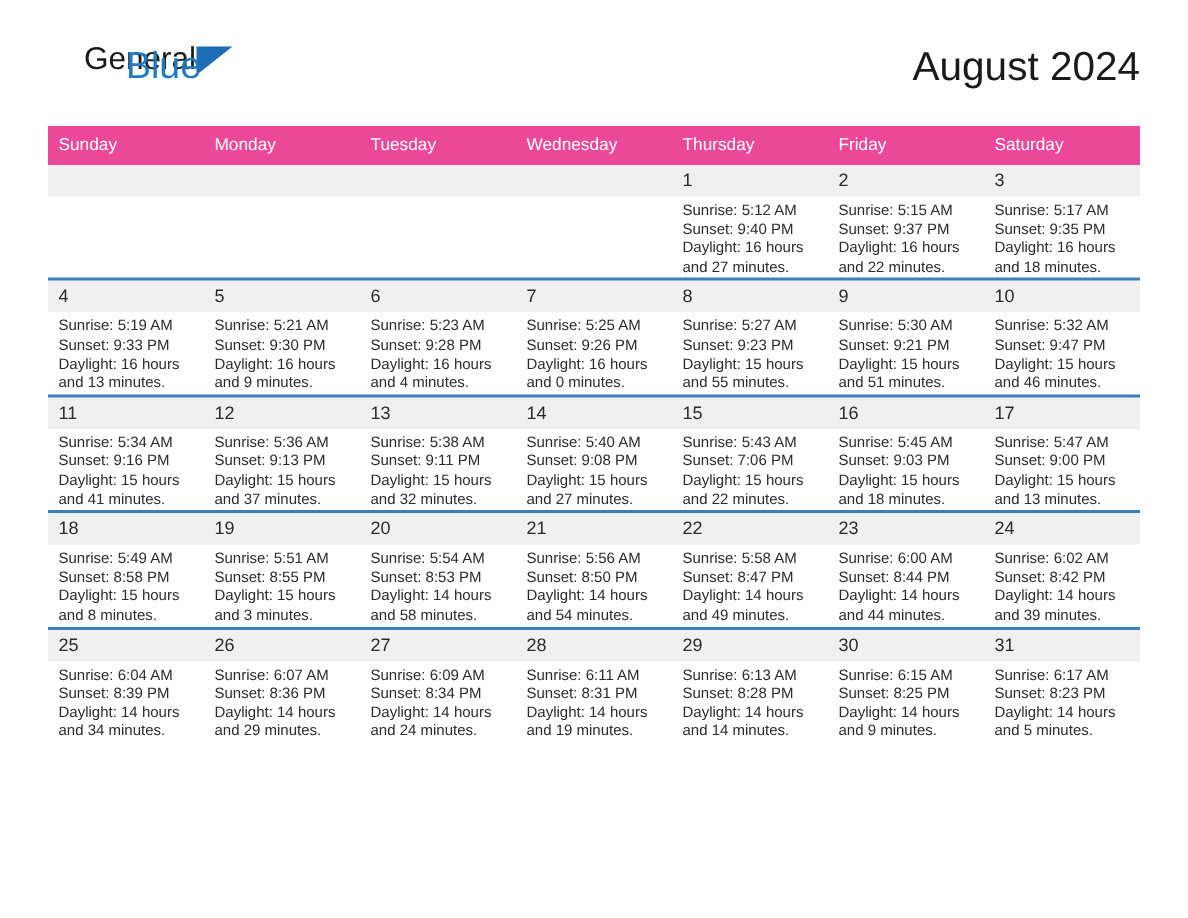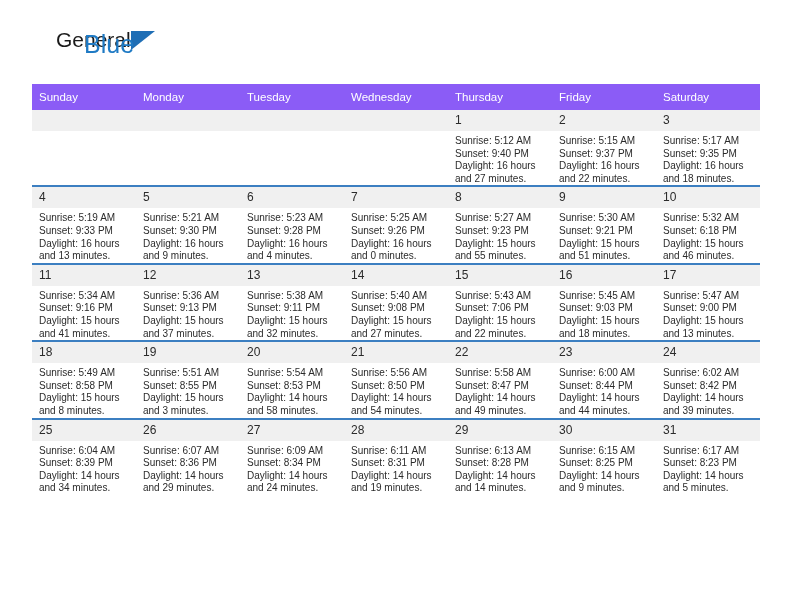--- a/index.html
+++ b/index.html
@@ -83,21 +83,21 @@
   }
 
   
   .calendar {
     width: 728px;
     border-collapse: collapse;
     table-layout: fixed;
     margin-top: 12px;
   }
   .calendar th {
-    background: #8b5cf6;
+    background: #ec4899;
     color: #ffffff;
     font-size: 11.5px;
     font-weight: normal;
     text-align: left;
     padding: 6px 0 6px 7px;
     height: 14px;
     border: none;
   }
   .calendar td {
     vertical-align: top;
@@ -139,20 +139,21 @@
 
 <div class="page">
 
   <div class="header">
     <div class="logo">
       <span class="logo-general">General</span>
       <span class="logo-tri"></span>
       <span class="logo-blue">Blue</span>
     </div>
     <div class="title-block">
+      <h1 class="cal-title">August 2024</h1>
     </div>
   </div>
 
   <table class="calendar">
     <thead>
       <tr>
         <th>Sunday</th>
         <th>Monday</th>
         <th>Tuesday</th>
         <th>Wednesday</th>
@@ -255,21 +256,21 @@
               <div>Sunrise: 5:30 AM</div>
               <div>Sunset: 9:21 PM</div>
               <div>Daylight: 15 hours</div>
               <div>and 51 minutes.</div>
             </div>
           </td>
           <td>
             <div class="daynum">10</div>
             <div class="dayinfo">
               <div>Sunrise: 5:32 AM</div>
-              <div>Sunset: 6:18 PM</div>
+              <div>Sunset: 9:47 PM</div>
               <div>Daylight: 15 hours</div>
               <div>and 46 minutes.</div>
             </div>
           </td>
         </tr>
         <tr class="week-row">
           <td>
             <div class="daynum">11</div>
             <div class="dayinfo">
               <div>Sunrise: 5:34 AM</div>

